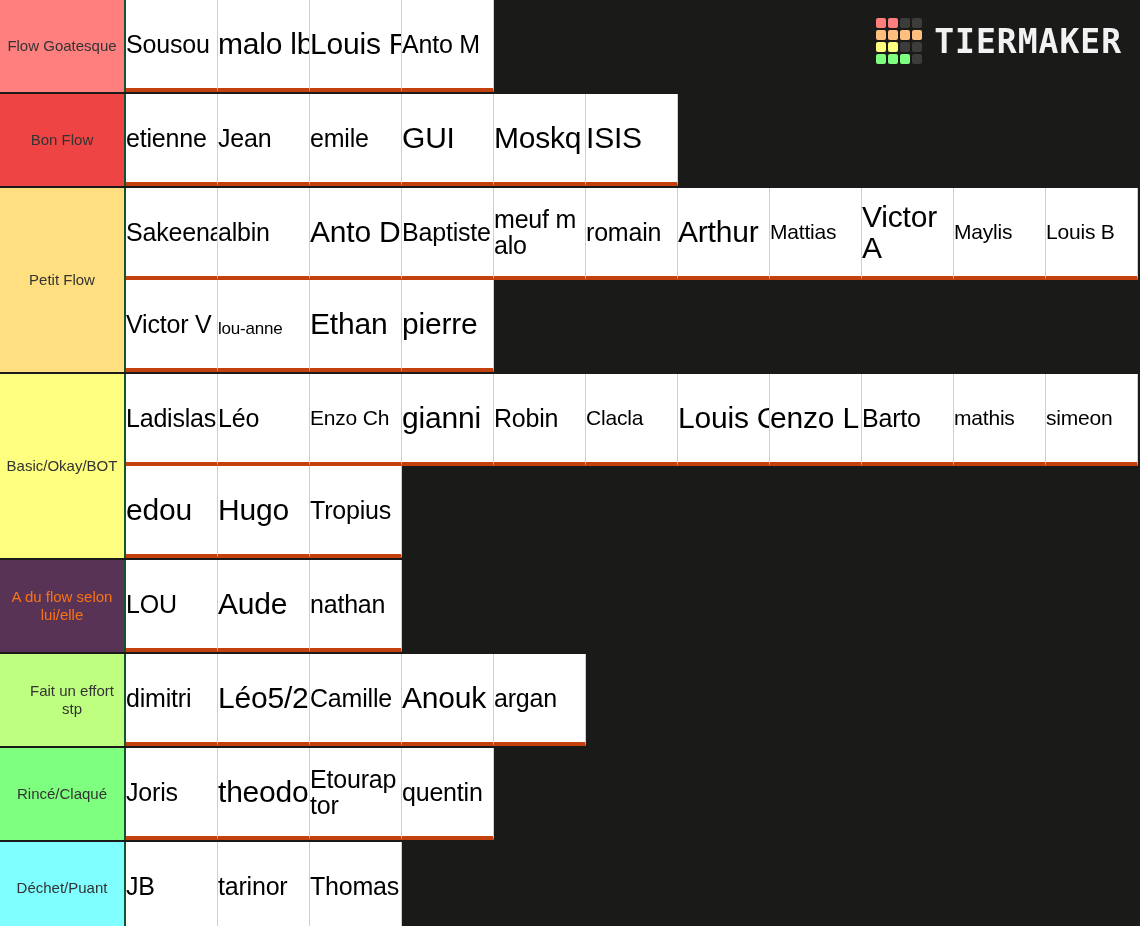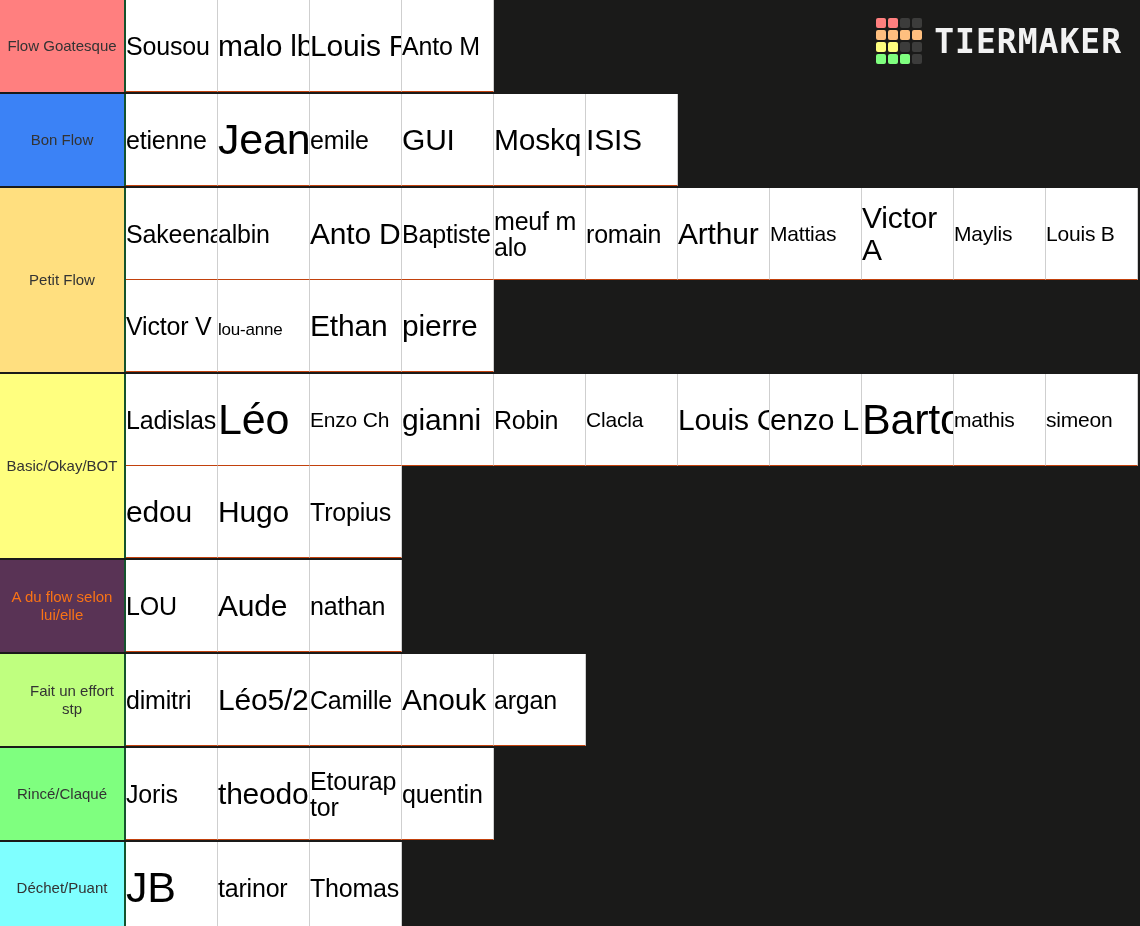--- a/index.html
+++ b/index.html
@@ -46,21 +46,21 @@
     flex-wrap: wrap;
     align-content: flex-start;
     background: #1a1a19;
   }
   .item {
     width: 92px;
     height: 92px;
     min-width: 92px;
     background: #ffffff;
     border-right: 1px solid #cfcfcf;
-    border-bottom: 1px solid #c2410c;
+    border-bottom: 4px solid #c2410c;
     display: flex;
     align-items: center;
     justify-content: flex-start;
     overflow: hidden;
     position: relative;
   }
   .item-label {
     font-size: 25px;
     color: #000000;
     line-height: 1.04;
@@ -69,21 +69,21 @@
   }
   .item.two-line .item-label {
     white-space: normal;
     word-break: break-all;
   }
   
   .sz-xs .item-label { font-size: 17px; margin-top: 9px; }
   .sz-s  .item-label { font-size: 21px; }
   .sz-m  .item-label { font-size: 25px; }
   .sz-l  .item-label { font-size: 30px; }
-  .sz-xl .item-label { font-size: 43px; }
+  .sz-xl .item-label { font-size: 25px; }
 
   
   #logo {
     position: absolute;
     right: 18px;
     top: 18px;
     display: flex;
     align-items: center;
     gap: 12px;
     pointer-events: none;
@@ -118,21 +118,21 @@
         </div>
         <div class="item sz-l">
           <span class="item-label">Louis R</span>
         </div>
         <div class="item sz-m">
           <span class="item-label">Anto M</span>
         </div>
       </div>
     </div>
     <div class="tier-row">
-      <div class="tier-label" style="background: #3b82f6;">Bon Flow</div>
+      <div class="tier-label" style="background: #ef4444;">Bon Flow</div>
       <div class="tier-items">
         <div class="item sz-m">
           <span class="item-label">etienne</span>
         </div>
         <div class="item sz-xl">
           <span class="item-label">Jean</span>
         </div>
         <div class="item sz-m">
           <span class="item-label">emile</span>
         </div>

